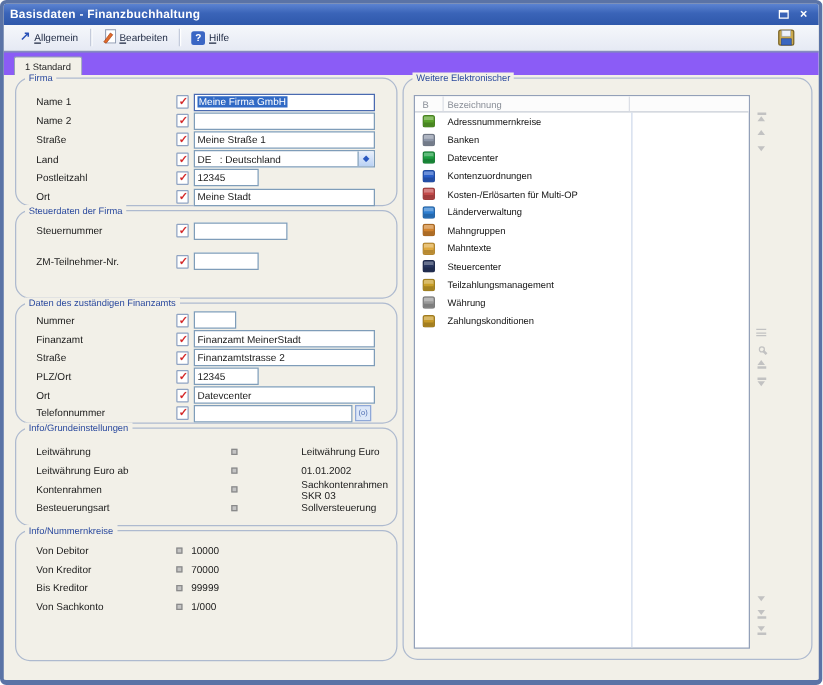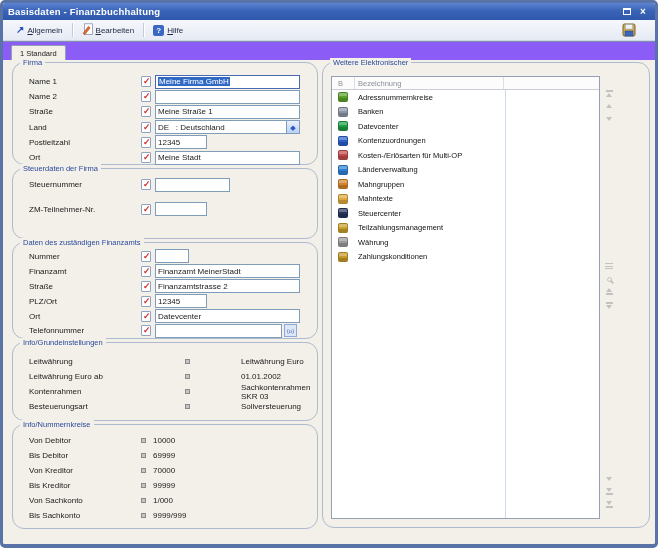--- a/index.html
+++ b/index.html
@@ -273,43 +273,33 @@
 
     <div class="group" id="fs-nummern">
       <span class="caption">Info/Nummernkreise</span>
       <div class="rows">
         <div class="irow">
             <span class="ilabel">Von Debitor</span>
             <span class="ro-bullet"></span>
             <span class="ivalue">10000</span>
           </div>
           <div class="irow">
-            <span class="ilabel">Bis Debitor</span>
-            <span class="ro-bullet"></span>
-            <span class="ivalue">69999</span>
-          </div>
-          <div class="irow">
             <span class="ilabel">Von Kreditor</span>
             <span class="ro-bullet"></span>
             <span class="ivalue">70000</span>
           </div>
           <div class="irow">
             <span class="ilabel">Bis Kreditor</span>
             <span class="ro-bullet"></span>
             <span class="ivalue">99999</span>
           </div>
           <div class="irow">
             <span class="ilabel">Von Sachkonto</span>
             <span class="ro-bullet"></span>
             <span class="ivalue">1/000</span>
-          </div>
-          <div class="irow">
-            <span class="ilabel">Bis Sachkonto</span>
-            <span class="ro-bullet"></span>
-            <span class="ivalue">9999/999</span>
           </div>
       </div>
     </div>
 
     <div class="group" id="fs-weitere">
       <span class="caption">Weitere Elektronischer</span>
 
       <div class="listbox">
         <div class="lheader">
           <span class="lh lh-b">B</span>

